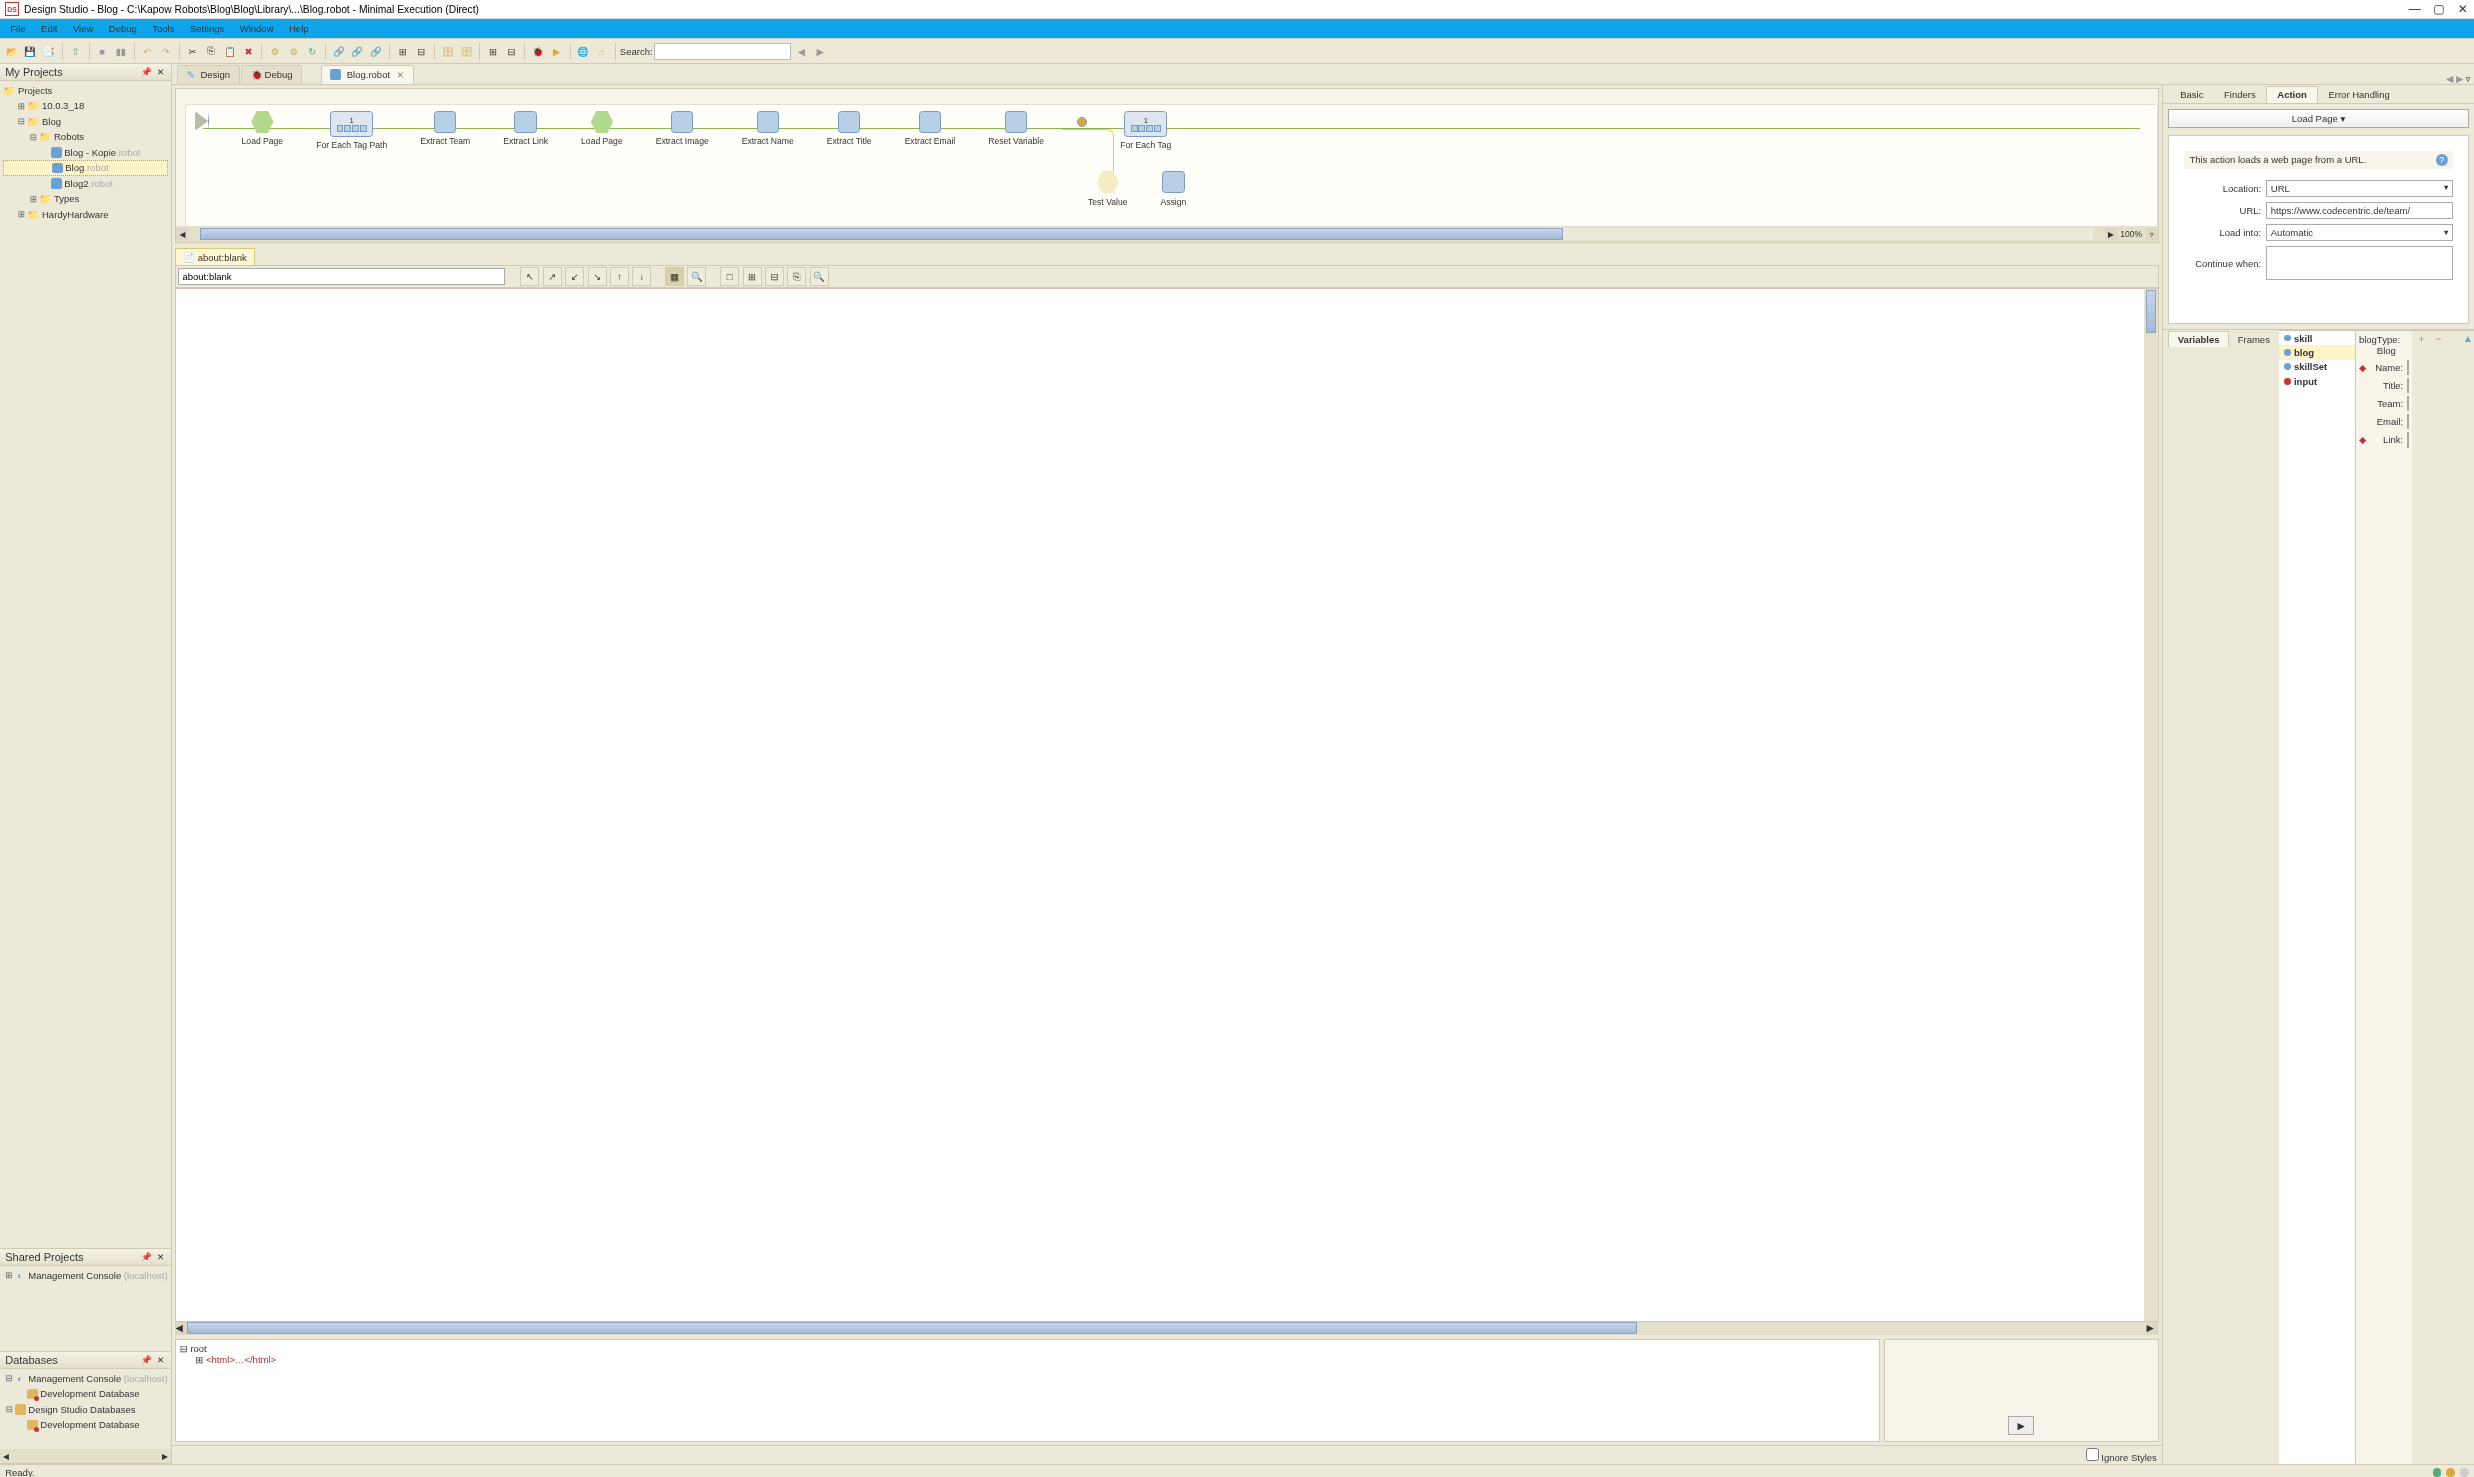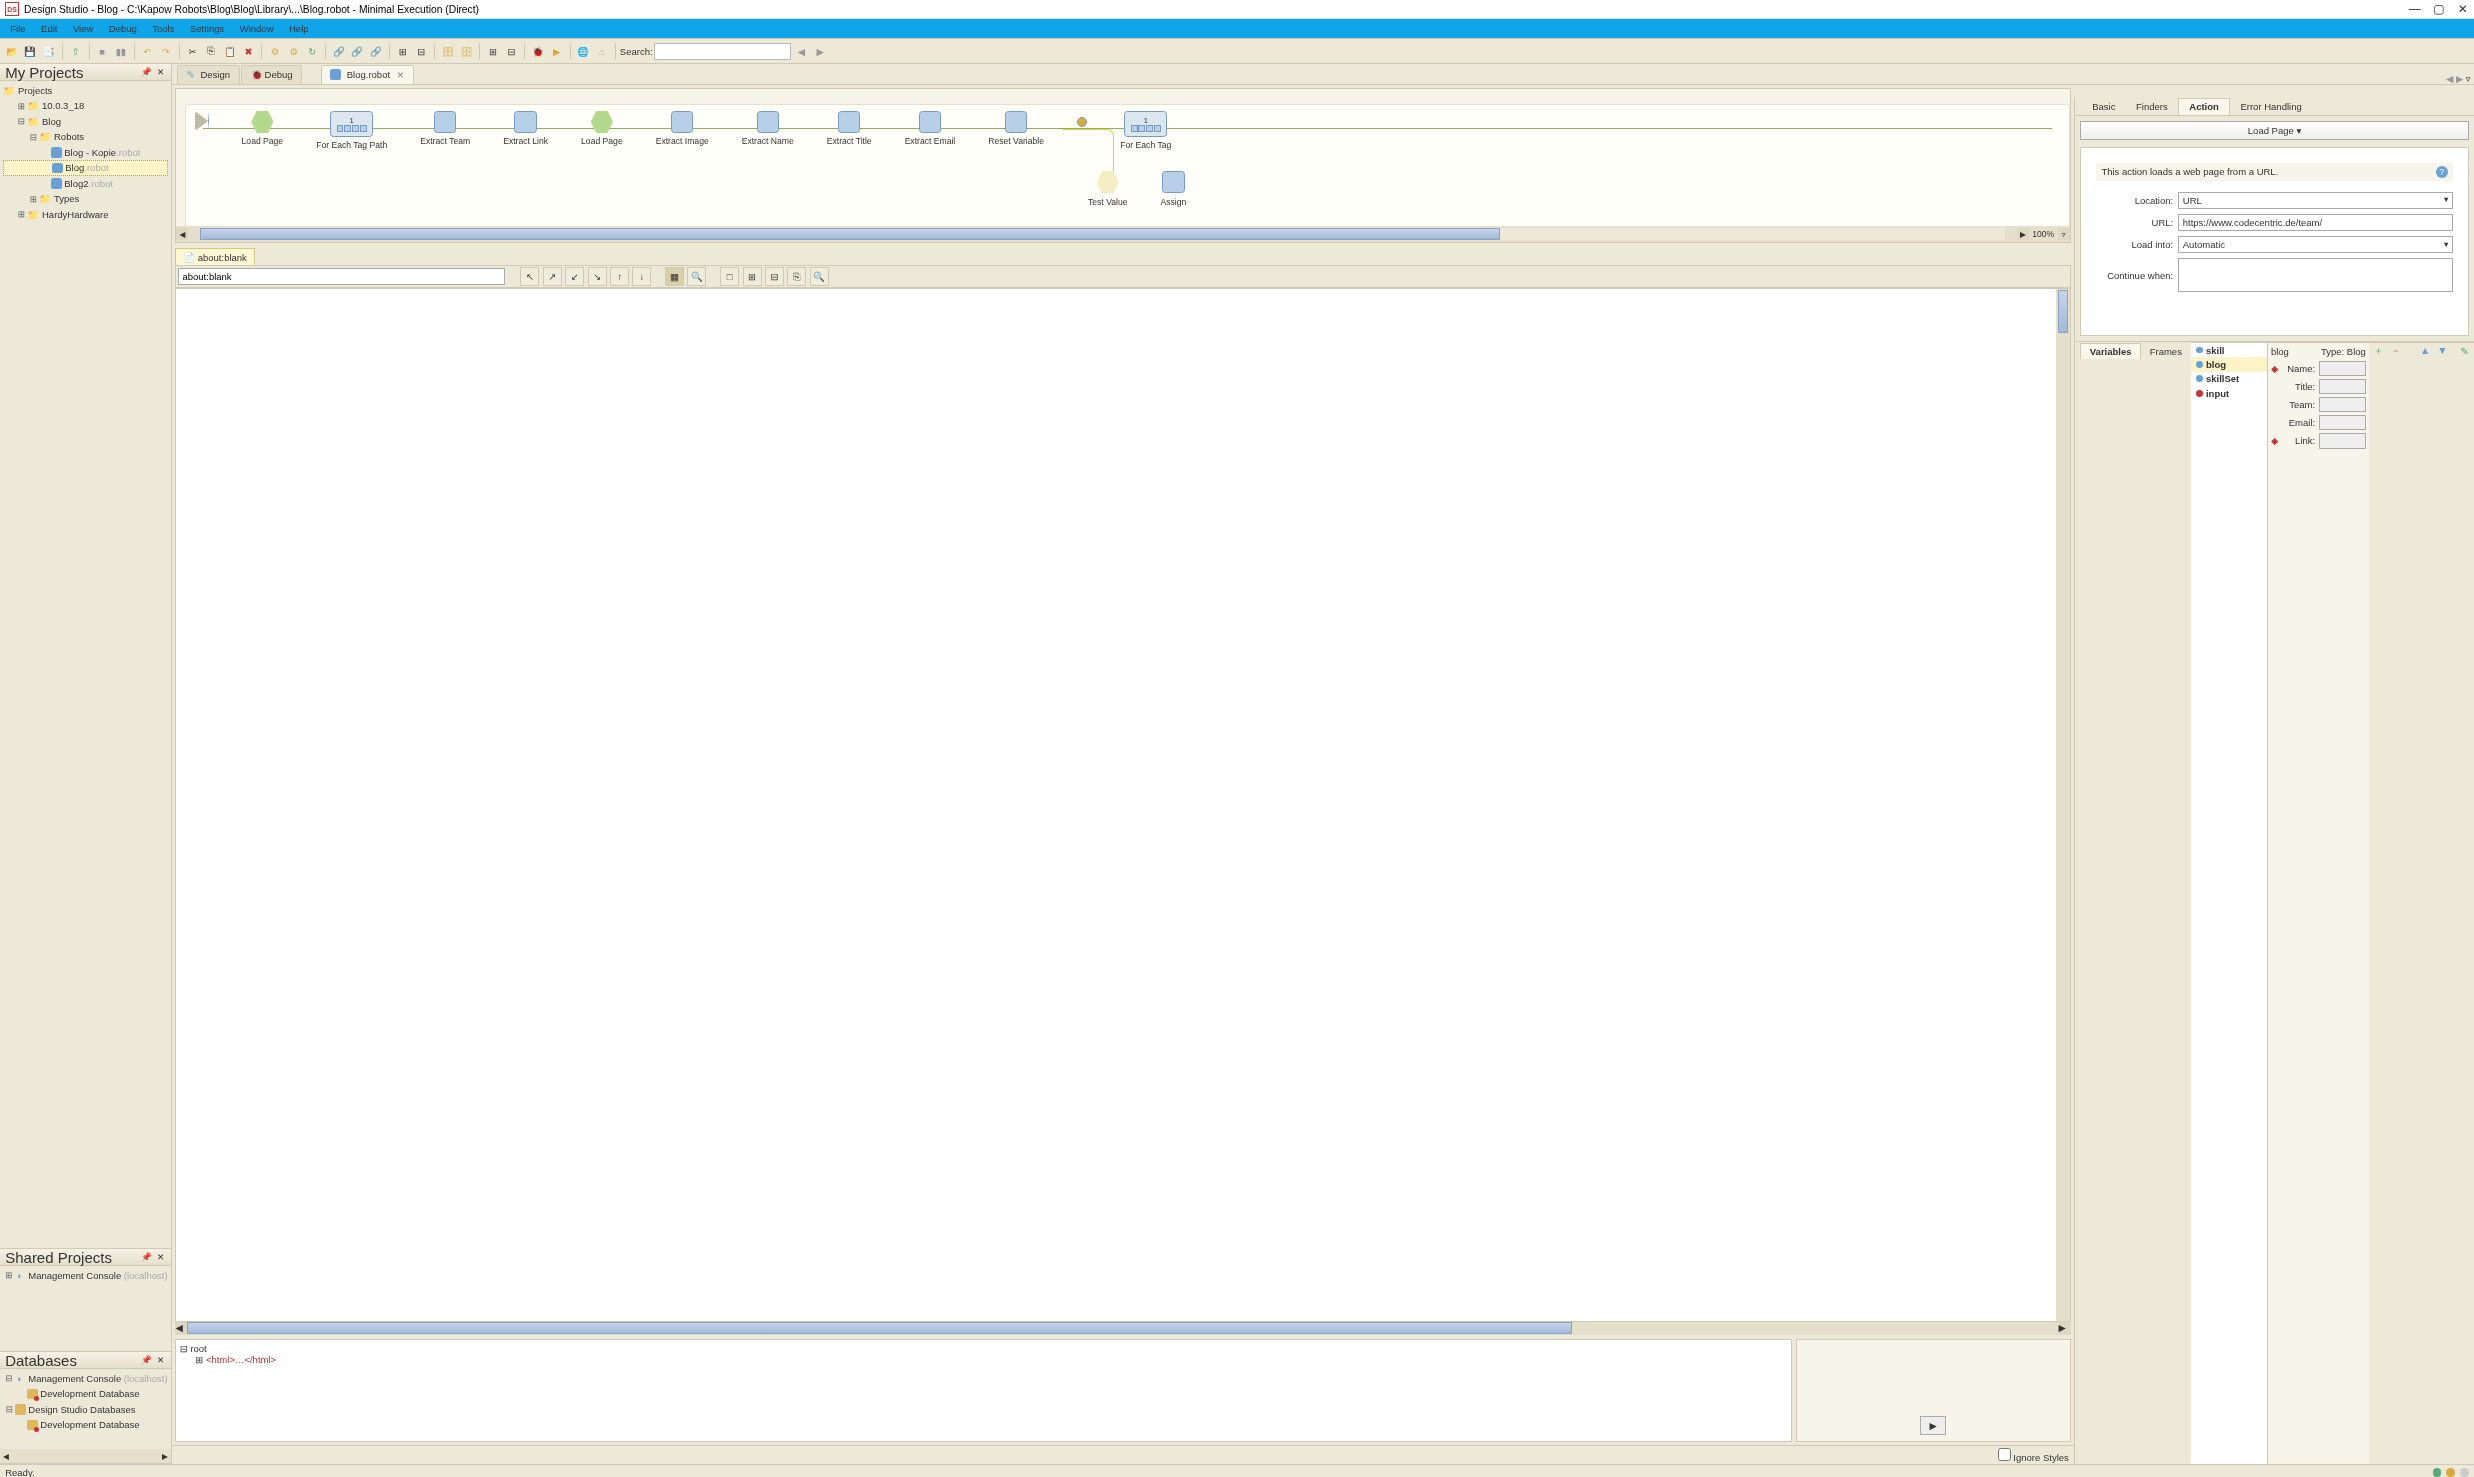--- a/index.html
+++ b/index.html
@@ -12,21 +12,21 @@
 .menubar { height:19px; background:#0ea5e9; display:flex; align-items:center; padding:0 3.4px; gap:1.7px; }
 .menubar .menu-item { padding:1.7px 6.9px; cursor:pointer; }
 .toolbar { height:26px; background:#eee9d7; border-top:0.9px solid #cfc9b6; border-bottom:0.9px solid #cfc9b6; display:flex; align-items:center; padding:0 3.4px; gap:1.7px; }
 .tb-btn { width:17px; height:17px; display:flex; align-items:center; justify-content:center; cursor:pointer; border:0.9px solid transparent; }
 .tb-sep { width:0.9px; height:17px; background:#cfc9b6; margin:0 2.6px; }
 .toolbar input[type=text] { height:17px; width:137px; border:0.9px solid #bbb; padding:0 3.4px; background:#fff; }
 .main { display:flex; height:calc(100vh - 77px); }
 .left-col { width:172px; display:flex; flex-direction:column; border-right:0.9px solid #cfc9b6; }
 .panel { display:flex; flex-direction:column; border-bottom:0.9px solid #cfc9b6; }
 .panel-header { height:17px; background:linear-gradient(#f5f1e5,#e5e0cc); display:flex; align-items:center; padding:0 5.2px; border-bottom:0.9px solid #cfc9b6; }
-.panel-header .ph-title { flex:1; font-size:15px; }
+.panel-header .ph-title { flex:1; font-size:11px; }
 .panel-header .ph-ctrls { display:flex; gap:3.4px; }
 .ph-ctrl { width:10.3px; height:10.3px; font-size:8.6px; display:flex; align-items:center; justify-content:center; cursor:pointer; }
 .tree { padding:1.7px 3.4px; background:#ece9d8; overflow:auto; }
 .tree-row { display:flex; align-items:center; height:15.5px; cursor:pointer; white-space:nowrap; }
 .tree-row.selected { background:#fcf4c7; border:0.9px dotted #b8a642; }
 .expander { width:12px; text-align:center; color:#666; font-size:8.6px; }
 .t-icon { width:12px; height:12px; margin-right:2.6px; display:flex; align-items:center; justify-content:center; font-size:9.5px; }
 .folder-icon { color:#d9a93a; }
 .robot-icon { width:10.3px; height:10.3px; background:#6aa0d8; border-radius:2.6px; margin-right:2.6px; }
 .db-icon { width:10.3px; height:10.3px; background:#e2b65a; border-radius:1.7px; margin-right:2.6px; position:relative; }
@@ -70,21 +70,21 @@
 .browser-view .vscroll .thumb { position:absolute; left:1.7px; right:1.7px; top:1.7px; height:43px; background:linear-gradient(#c7d5ea,#a3b9d9); border:0.9px solid #8ca2c3; }
 .browser-hscroll { height:13.7px; background:#e5e0cc; display:flex; }
 .browser-hscroll .sb-btn { width:12px; background:#ddd7c3; }
 .browser-hscroll .track { flex:1; position:relative; }
 .browser-hscroll .thumb { position:absolute; left:0; width:74%; top:0.9px; bottom:0.9px; background:linear-gradient(#c7d5ea,#a3b9d9); border:0.9px solid #8ca2c3; }
 .dom-area { height:103px; display:flex; margin:3.4px; gap:3.4px;border-radius:14px; }
 .dom-tree { flex:1; background:#fff; border:0.9px solid #cfc9b6; padding:3.4px; font-family:monospace; font-size:9.5px; }
 .dom-detail { flex:0 0 275px; background:#f7f4e9; border:0.9px solid #cfc9b6; display:flex; flex-direction:column; }
 .dom-detail .play-btn { width:26px; height:19px; border:0.9px solid #aaa; background:#eee; align-self:center; margin-top:auto; margin-bottom:5.2px; display:flex; align-items:center; justify-content:center; }
 .dom-footer { height:19px; background:#ece9d8; border-top:0.9px solid #cfc9b6; display:flex; align-items:center; justify-content:flex-end; padding:0 5.2px; }
-.right-col { width:400px; display:flex; flex-direction:column; border-left:0.9px solid #cfc9b6;margin-top:12px; }
+.right-col { width:312px; display:flex; flex-direction:column; border-left:0.9px solid #cfc9b6; }
 .right-tabs { height:19px; display:flex; align-items:flex-end; padding-left:6.9px; background:#ece9d8; border-bottom:0.9px solid #cfc9b6; }
 .rtab { height:17px; padding:0 10.3px; display:flex; align-items:center; cursor:pointer; }
 .rtab.active { background:#f9f6ec; border:0.9px solid #cfc9b6; border-bottom:none; font-weight:bold; }
 .action-panel { padding:5.2px; background:#ece9d8; }
 .action-dropdown { width:100%; height:19px; border:0.9px solid #aaa; background:linear-gradient(#fff,#eee); display:flex; align-items:center; justify-content:center; cursor:pointer; }
 .action-body { margin-top:6.9px; background:#ffffff; border:0.9px solid #cfc9b6; padding:15px; height:189px; overflow:auto; position:relative; }
 .action-desc { background:#f7f4e9; padding:3.4px 5.2px; margin-bottom:10.3px; display:flex; }
 .action-desc .help-icon { margin-left:auto; width:12px; height:12px; border-radius:50%; background:#6aa0d8; color:#fff; display:flex; align-items:center; justify-content:center; font-size:8.6px; }
 .form-row { display:flex; align-items:center; margin-bottom:5.2px; gap:5.2px; }
 .form-row label { width:77px; text-align:right; }

